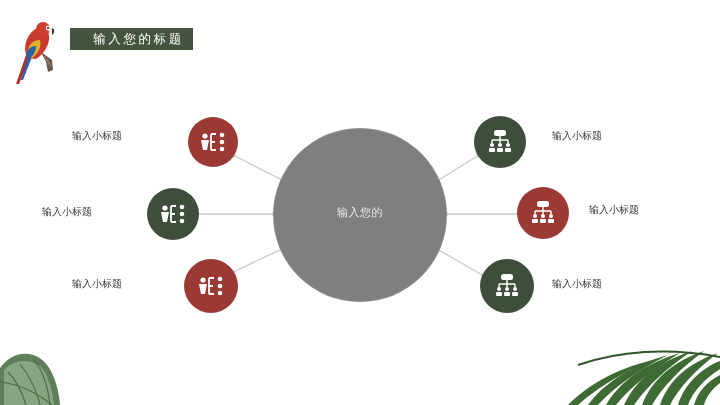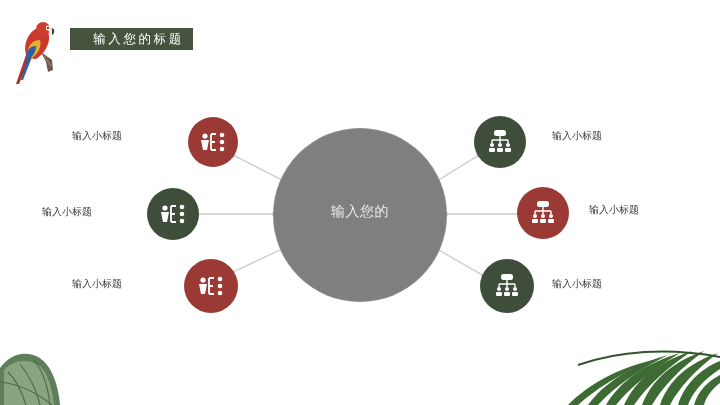--- a/index.html
+++ b/index.html
@@ -16,21 +16,21 @@
       display:flex; align-items:center; justify-content:center;
       box-sizing:border-box; padding-left:14px;
     }
     svg.lines { position:absolute; left:0; top:0; }
     .center {
       left:274px; top:129px; width:172px; height:172px; border-radius:50%;
       background:#7f7f7f; color:#fff;
       display:flex; flex-direction:column; align-items:center; justify-content:center;
       box-shadow:0 0 0 1px #8a8a8a;
     }
-    .center .sub { font-size:14px; color:#eaeaea; letter-spacing:0.5px; margin-top:-6px; }
+    .center .sub { font-size:11px; color:#eaeaea; letter-spacing:0.5px; margin-top:-6px; }
     .center .main { font-size:25px; font-weight:bold; letter-spacing:1px; margin-top:2px; }
     .node {
       border-radius:50%; display:flex; align-items:center; justify-content:center;
     }
     .red { background:#9b3a34; }
     .green { background:#3f4e3b; }
     .label {
       font-size:10px; color:#3a3a3a; white-space:nowrap;
     }
   </style>

